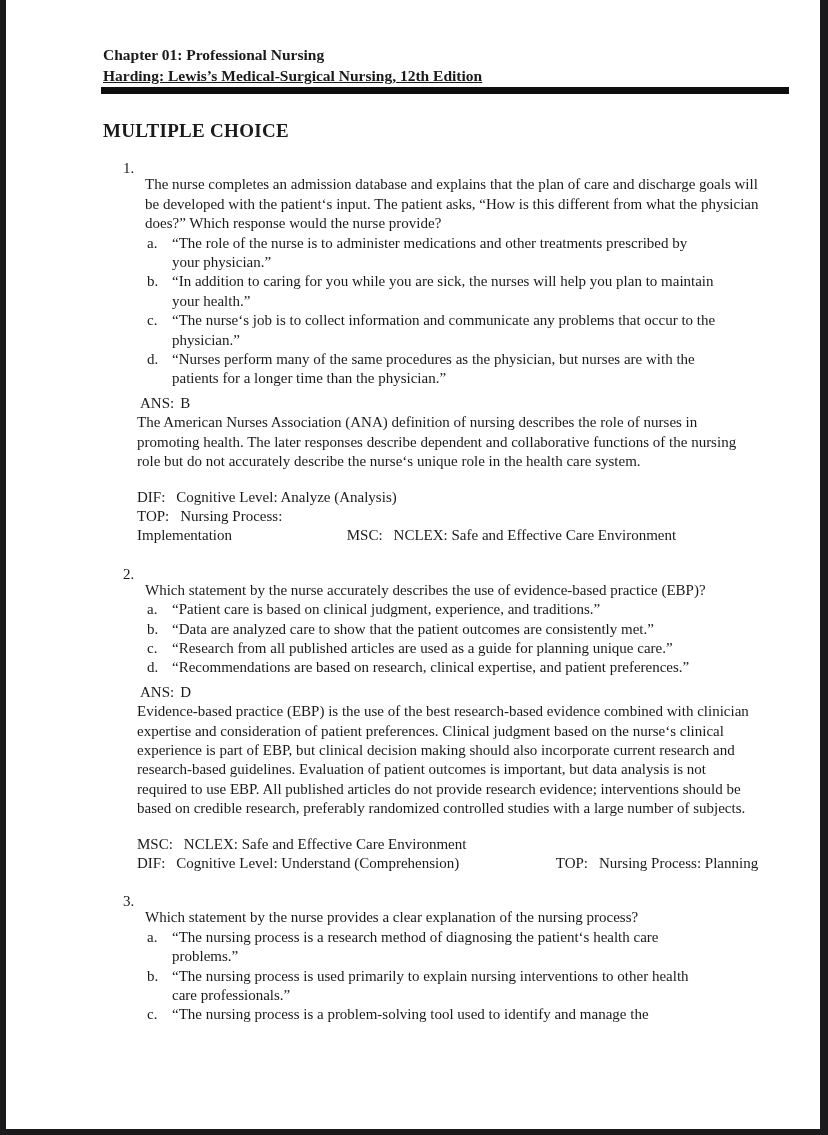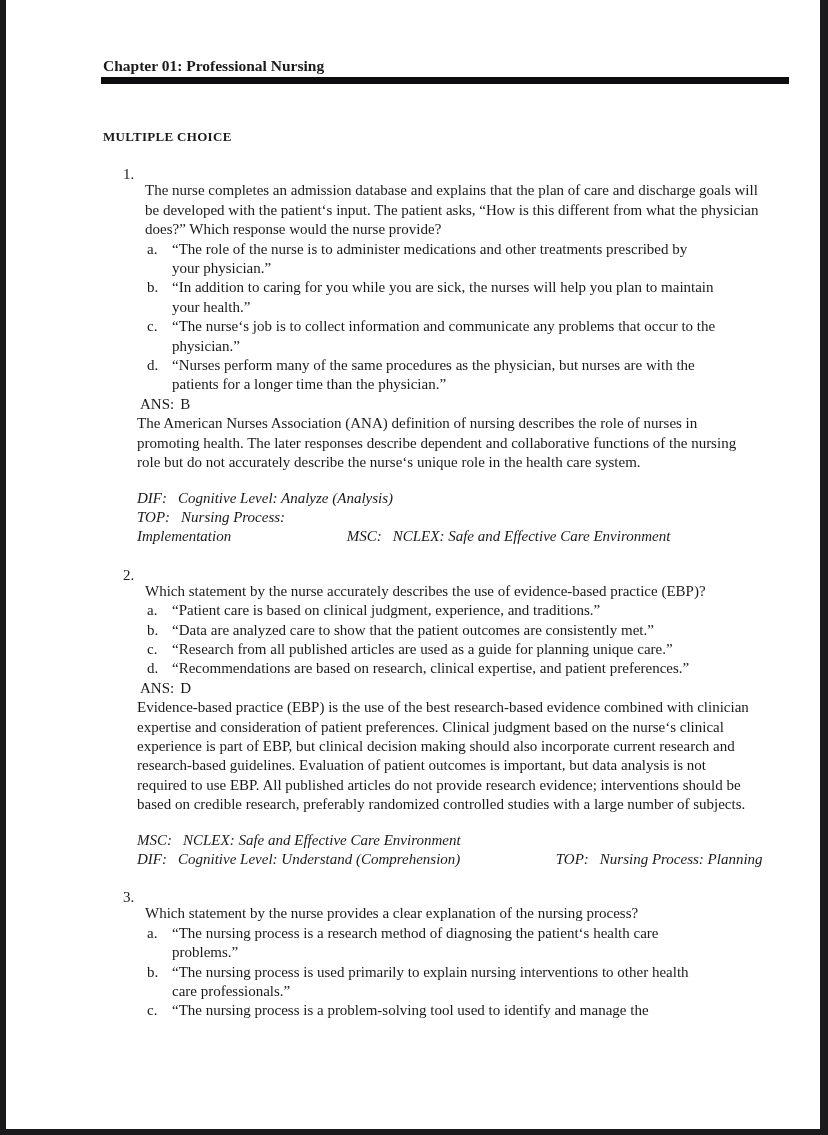--- a/index.html
+++ b/index.html
@@ -10,55 +10,56 @@
     font-family:"Liberation Serif", serif;
     color:#1a1a1a;
     overflow:hidden;
   }
   .page {
     position:absolute; left:6px; top:0;
     width:814px; height:1129px;
     background:#ffffff;
   }
   .content {
-    position:absolute; left:97px; top:11px;
+    position:absolute; left:97px; top:0;
     width:668px;
     padding-top:44px;
     font-size:15px; line-height:19.4px;
   }
   .doc-header { font-weight:bold; font-size:15.5px; line-height:21px; }
   .doc-header .title-line2 { text-decoration:underline; }
   .header-rule { height:7px; background:#0d0d0f; width:688px; margin-left:-2px; margin-top:1px; }
-  .section-title { margin-top:43px; font-weight:bold; font-size:13px; letter-spacing:0.3px; }
+  .section-title { margin-top:27px; font-weight:bold; font-size:19px; letter-spacing:0.3px; }
   .question { margin-top:19px; }
   .q-row { display:flex; margin-left:20px; }
   .q-num { width:22px; flex:none; }
   .q-main { flex:1; min-width:0;margin-top:16px; }
   .stem { max-width:620px; }
   .opt { display:flex; }
   .opt-letter { width:25px; flex:none; padding-left:2px; }
   .opt-text { max-width:545px; }
-  .ans-block { margin-left:34px; }
+  .ans-block { margin-left:34px; margin-top:5px; }
   .ans-line { padding-left:3px; }
   .ans-val { margin-left:6px; }
   .rationale { max-width:622px; }
-  .meta { margin-left:34px; margin-top:16px;font-style:italic; }
+  .meta { margin-left:34px; margin-top:16px; }
   .meta-label { margin-right:11px; }
   .meta-cell { display:inline-block; }
   .cell-w206 { width:206px; }
   .cell-w415 { width:415px; }
 </style>
 </head>
 <body>
 
 <div class="page">
   <div class="content">
 
     <div class="doc-header">
       <div class="title-line1">Chapter 01: Professional Nursing</div>
+      <div class="title-line2">Harding: Lewis’s Medical-Surgical Nursing, 12th Edition</div>
       <div class="header-rule"></div>
     </div>
 
     <div class="section-title">MULTIPLE CHOICE</div>
 
     <div class="question">
       <div class="q-row">
         <span class="q-num">1.</span>
         <div class="q-main">
           <div class="stem">The nurse completes an admission database and explains that the plan of care and discharge goals will be developed with the patient‘s input. The patient asks, “How is this different from what the physician does?” Which response would the nurse provide?</div>

